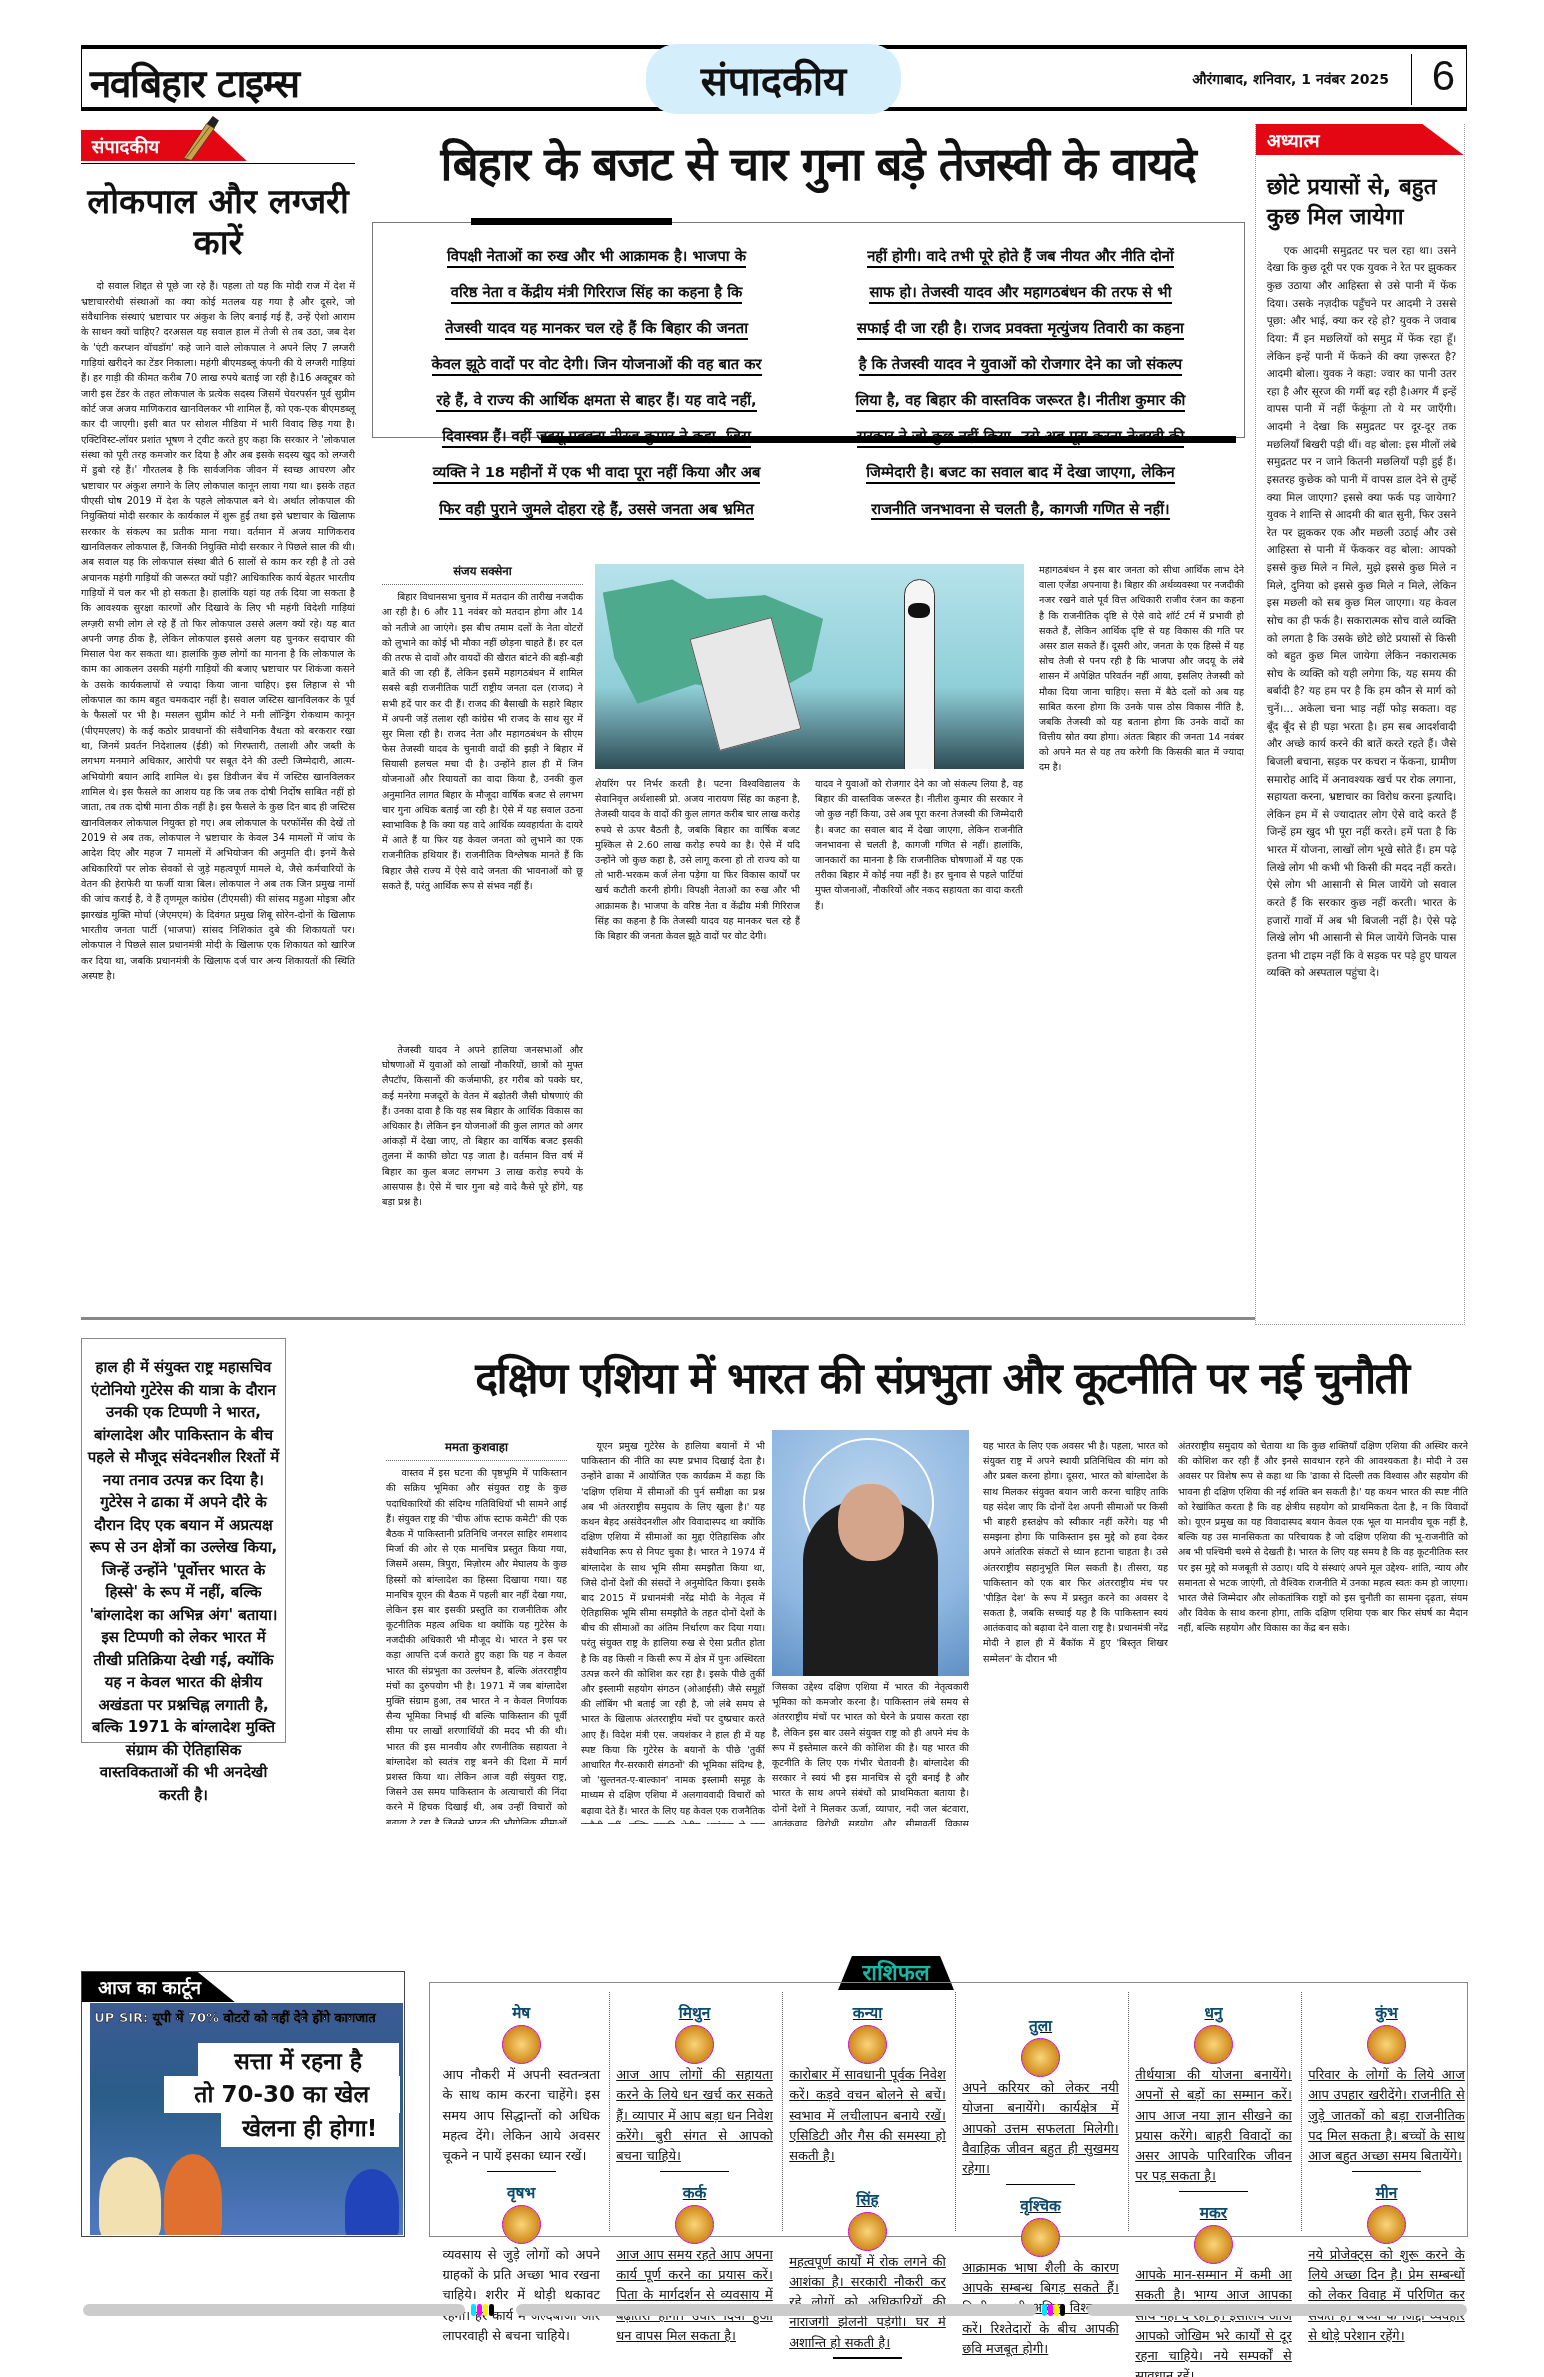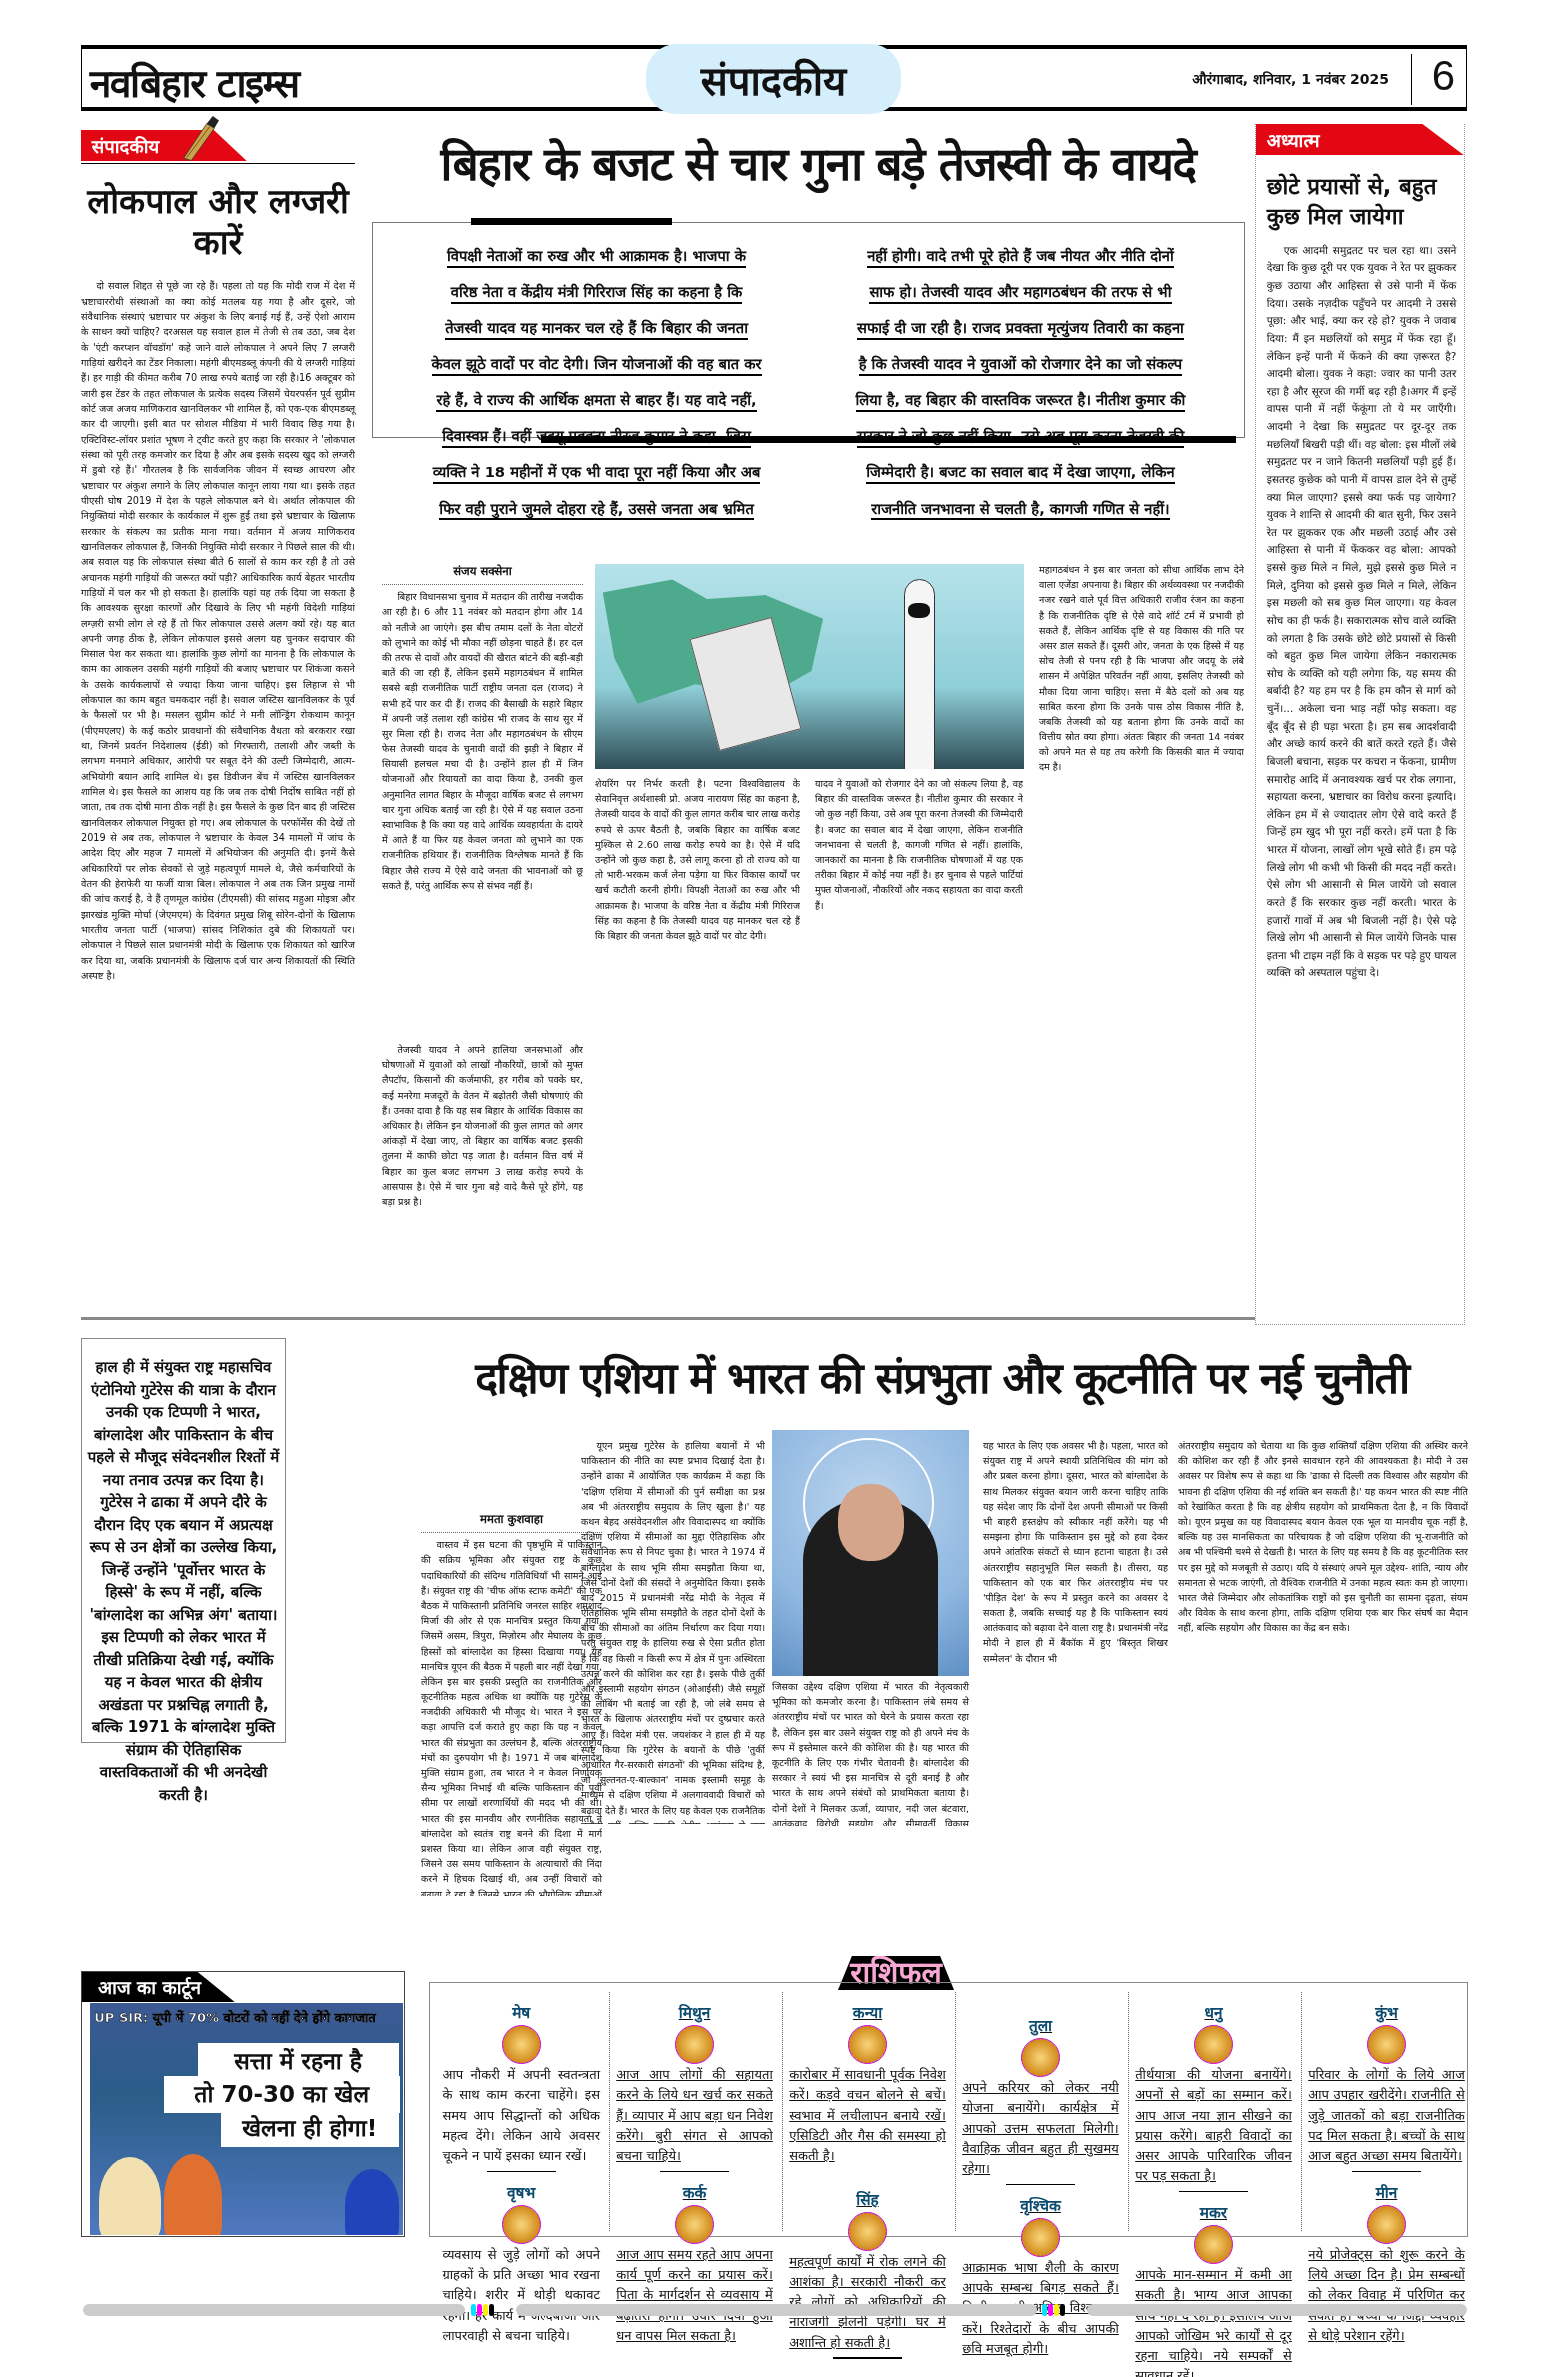--- a/index.html
+++ b/index.html
@@ -65,21 +65,21 @@
 
   
   .cartoon-wrap { position: absolute; left: 81px; top: 1971px; width: 324px; height: 266px; border: 1.5px solid #444; border-top: 1.5px solid #444; }
   .cartoon-img { position: absolute; left: 7.7px; top: 31px; width: 313px; height: 232px; background: linear-gradient(180deg, #3c5a95 0%, #2a5d88 40%, #5078c0 100%); overflow: hidden; }
   .cartoon-caption { position: absolute; left: 4.6px; top: 4.6px; font-size: 13px; font-weight: bold; color: #fff; -webkit-text-stroke: 0.5px #000; }
   .speech { position: absolute; background: #fff; font-weight: bold; font-size: 23px; line-height: 1.35; padding: 3.1px 7.7px; text-align: center; }
   .cartoon-figure { position: absolute; border-radius: 50% 50% 20% 20%; }
 
   
   .rashi-wrap { position: absolute; left: 429px; top: 1982px; width: 1039px; height: 255px; border: 1.5px solid #888; }
-  .rashi-title { position: absolute; left: 838px; top: 1956px; width: 116px; height: 34px; background: #000; color: #f9a8d4; font-size: 30px; font-weight: bold; text-align: center; clip-path: polygon(12% 0, 88% 0, 100% 100%, 0 100%); line-height: 34px; }
+  .rashi-title { position: absolute; left: 838px; top: 1956px; width: 116px; height: 34px; background: #000; color: #14b8a6; font-size: 22px; font-weight: bold; text-align: center; clip-path: polygon(12% 0, 88% 0, 100% 100%, 0 100%); line-height: 34px; }
   .rashi-col { position: absolute; top: 9.3px; width: 170px; height: 239px; }
   .rashi-col + .rashi-col { border-left: 0.8px dotted #666; text-decoration: underline; }
   .rashi-item { text-align: center; padding: 0 6.2px; }
   .rashi-name { color: #0c4a6e; font-weight: bold; font-size: 15.4px; margin-top: 10px; }
   .rashi-icon { width: 39px; height: 39px; border-radius: 50%; margin: 1.5px auto; border: 1.5px solid #c0c; background: radial-gradient(circle, #f9d57a 0%, #d08a1a 70%, #fff 72%); }
   .rashi-text { font-size: 13px; line-height: 1.55; text-align: justify; }
   .rashi-rule { width: 69px; height: 1.5px; background: #000; margin: 4.6px auto; }
 
   
   .footer-bar { position: absolute; top: 2304px; height: 12.4px; background: #ccc; border-radius: 6.2px; }
@@ -157,21 +157,21 @@
   <div class="headline-right">छोटे प्रयासों से, बहुत कुछ मिल जायेगा</div>
   <p class="body-right">एक आदमी समुद्रतट पर चल रहा था। उसने देखा कि कुछ दूरी पर एक युवक ने रेत पर झुककर कुछ उठाया और आहिस्ता से उसे पानी में फेंक दिया। उसके नज़दीक पहुँचने पर आदमी ने उससे पूछा: और भाई, क्या कर रहे हो? युवक ने जवाब दिया: मैं इन मछलियों को समुद्र में फेंक रहा हूँ। लेकिन इन्हें पानी में फेंकने की क्या ज़रूरत है? आदमी बोला। युवक ने कहा: ज्वार का पानी उतर रहा है और सूरज की गर्मी बढ़ रही है।अगर मैं इन्हें वापस पानी में नहीं फेंकूंगा तो ये मर जाएँगी। आदमी ने देखा कि समुद्रतट पर दूर-दूर तक मछलियाँ बिखरी पड़ी थीं। वह बोला: इस मीलों लंबे समुद्रतट पर न जाने कितनी मछलियाँ पड़ी हुई हैं। इसतरह कुछेक को पानी में वापस डाल देने से तुम्हें क्या मिल जाएगा? इससे क्या फर्क पड़ जायेगा? युवक ने शान्ति से आदमी की बात सुनी, फिर उसने रेत पर झुककर एक और मछली उठाई और उसे आहिस्ता से पानी में फेंककर वह बोला: आपको इससे कुछ मिले न मिले, मुझे इससे कुछ मिले न मिले, दुनिया को इससे कुछ मिले न मिले, लेकिन इस मछली को सब कुछ मिल जाएगा। यह केवल सोच का ही फर्क है। सकारात्मक सोच वाले व्यक्ति को लगता है कि उसके छोटे छोटे प्रयासों से किसी को बहुत कुछ मिल जायेगा लेकिन नकारात्मक सोच के व्यक्ति को यही लगेगा कि, यह समय की बर्बादी है? यह हम पर है कि हम कौन से मार्ग को चुनें।... अकेला चना भाड़ नहीं फोड़ सकता। वह बूँद बूँद से ही घड़ा भरता है। हम सब आदर्शवादी और अच्छे कार्य करने की बातें करते रहते हैं। जैसे बिजली बचाना, सड़क पर कचरा न फेंकना, ग्रामीण समारोह आदि में अनावश्यक खर्च पर रोक लगाना, सहायता करना, भ्रष्टाचार का विरोध करना इत्यादि। लेकिन हम में से ज्यादातर लोग ऐसे वादे करते हैं जिन्हें हम खुद भी पूरा नहीं करते। हमें पता है कि भारत में योजना, लाखों लोग भूखे सोते हैं। हम पढ़े लिखे लोग भी कभी भी किसी की मदद नहीं करते। ऐसे लोग भी आसानी से मिल जायेंगे जो सवाल करते हैं कि सरकार कुछ नहीं करती। भारत के हजारों गावों में अब भी बिजली नहीं है। ऐसे पढ़े लिखे लोग भी आसानी से मिल जायेंगे जिनके पास इतना भी टाइम नहीं कि वे सड़क पर पड़े हुए घायल व्यक्ति को अस्पताल पहुंचा दे।</p>
 </div>
 
 <div class="divider-gray"></div>
 <div class="pull-box">
   <p class="pull-text">हाल ही में संयुक्त राष्ट्र महासचिव एंटोनियो गुटेरेस की यात्रा के दौरान उनकी एक टिप्पणी ने भारत, बांग्लादेश और पाकिस्तान के बीच पहले से मौजूद संवेदनशील रिश्तों में नया तनाव उत्पन्न कर दिया है। गुटेरेस ने ढाका में अपने दौरे के दौरान दिए एक बयान में अप्रत्यक्ष रूप से उन क्षेत्रों का उल्लेख किया, जिन्हें उन्होंने 'पूर्वोत्तर भारत के हिस्से' के रूप में नहीं, बल्कि 'बांग्लादेश का अभिन्न अंग' बताया। इस टिप्पणी को लेकर भारत में तीखी प्रतिक्रिया देखी गई, क्योंकि यह न केवल भारत की क्षेत्रीय अखंडता पर प्रश्नचिह्न लगाती है, बल्कि 1971 के बांग्लादेश मुक्ति संग्राम की ऐतिहासिक वास्तविकताओं की भी अनदेखी करती है।</p>
 </div>
 <div class="second-head">दक्षिण एशिया में भारत की संप्रभुता और कूटनीति पर नई चुनौती</div>
 
-<div class="article-col" style="left:386px; top:1510px; width:181px; height:386px; overflow:hidden;margin-left:35px;">
+<div class="article-col" style="left:386px; top:1438px; width:181px; height:386px; overflow:hidden;">
   <div class="byline">ममता कुशवाहा</div>
   <p style="text-indent:15.4px;">वास्तव में इस घटना की पृष्ठभूमि में पाकिस्तान की सक्रिय भूमिका और संयुक्त राष्ट्र के कुछ पदाधिकारियों की संदिग्ध गतिविधियाँ भी सामने आई हैं। संयुक्त राष्ट्र की 'चीफ ऑफ स्टाफ कमेटी' की एक बैठक में पाकिस्तानी प्रतिनिधि जनरल साहिर शमशाद मिर्जा की ओर से एक मानचित्र प्रस्तुत किया गया, जिसमें असम, त्रिपुरा, मिज़ोरम और मेघालय के कुछ हिस्सों को बांग्लादेश का हिस्सा दिखाया गया। यह मानचित्र यूएन की बैठक में पहली बार नहीं देखा गया, लेकिन इस बार इसकी प्रस्तुति का राजनीतिक और कूटनीतिक महत्व अधिक था क्योंकि यह गुटेरेस के नजदीकी अधिकारी भी मौजूद थे। भारत ने इस पर कड़ा आपत्ति दर्ज कराते हुए कहा कि यह न केवल भारत की संप्रभुता का उल्लंघन है, बल्कि अंतरराष्ट्रीय मंचों का दुरुपयोग भी है। 1971 में जब बांग्लादेश मुक्ति संग्राम हुआ, तब भारत ने न केवल निर्णायक सैन्य भूमिका निभाई थी बल्कि पाकिस्तान की पूर्वी सीमा पर लाखों शरणार्थियों की मदद भी की थी। भारत की इस मानवीय और रणनीतिक सहायता ने बांग्लादेश को स्वतंत्र राष्ट्र बनने की दिशा में मार्ग प्रशस्त किया था। लेकिन आज वही संयुक्त राष्ट्र, जिसने उस समय पाकिस्तान के अत्याचारों की निंदा करने में हिचक दिखाई थी, अब उन्हीं विचारों को बढ़ावा दे रहा है जिनसे भारत की भौगोलिक सीमाओं पर प्रश्न उठते हैं।</p>
 </div>
 <div class="article-col" style="left:581px; top:1438px; width:184px; height:386px; overflow:hidden; text-indent:15.4px;">यूएन प्रमुख गुटेरेस के हालिया बयानों में भी पाकिस्तान की नीति का स्पष्ट प्रभाव दिखाई देता है। उन्होंने ढाका में आयोजित एक कार्यक्रम में कहा कि 'दक्षिण एशिया में सीमाओं की पुर्न समीक्षा का प्रश्न अब भी अंतरराष्ट्रीय समुदाय के लिए खुला है।' यह कथन बेहद असंवेदनशील और विवादास्पद था क्योंकि दक्षिण एशिया में सीमाओं का मुद्दा ऐतिहासिक और संवैधानिक रूप से निपट चुका है। भारत ने 1974 में बांग्लादेश के साथ भूमि सीमा समझौता किया था, जिसे दोनों देशों की संसदों ने अनुमोदित किया। इसके बाद 2015 में प्रधानमंत्री नरेंद्र मोदी के नेतृत्व में ऐतिहासिक भूमि सीमा समझौते के तहत दोनों देशों के बीच की सीमाओं का अंतिम निर्धारण कर दिया गया। परंतु संयुक्त राष्ट्र के हालिया रुख से ऐसा प्रतीत होता है कि वह किसी न किसी रूप में क्षेत्र में पुनः अस्थिरता उत्पन्न करने की कोशिश कर रहा है। इसके पीछे तुर्की और इस्लामी सहयोग संगठन (ओआईसी) जैसे समूहों की लॉबिंग भी बताई जा रही है, जो लंबे समय से भारत के खिलाफ अंतरराष्ट्रीय मंचों पर दुष्प्रचार करते आए हैं। विदेश मंत्री एस. जयशंकर ने हाल ही में यह स्पष्ट किया कि गुटेरेस के बयानों के पीछे 'तुर्की आधारित गैर-सरकारी संगठनों' की भूमिका संदिग्ध है, जो 'सुल्तनत-ए-बाल्कान' नामक इस्लामी समूह के माध्यम से दक्षिण एशिया में अलगाववादी विचारों को बढ़ावा देते हैं। भारत के लिए यह केवल एक राजनैतिक चुनौती नहीं, बल्कि उसकी क्षेत्रीय अखंडता से जुड़ा गंभीर प्रश्न है। भारत की पूर्वोत्तर सीमाएँ पहले</div>
 <div class="img-un">
   <div class="un-logo"></div>
   <div class="un-person"></div>
   <div class="un-face"></div>
 </div>
 <div class="article-col" style="left:772px; top:1679px; width:197px; height:147px; overflow:hidden;">जिसका उद्देश्य दक्षिण एशिया में भारत की नेतृत्वकारी भूमिका को कमजोर करना है। पाकिस्तान लंबे समय से अंतरराष्ट्रीय मंचों पर भारत को घेरने के प्रयास करता रहा है, लेकिन इस बार उसने संयुक्त राष्ट्र को ही अपने मंच के रूप में इस्तेमाल करने की कोशिश की है। यह भारत की कूटनीति के लिए एक गंभीर चेतावनी है। बांग्लादेश की सरकार ने स्वयं भी इस मानचित्र से दूरी बनाई है और भारत के साथ अपने संबंधों को प्राथमिकता बताया है। दोनों देशों ने मिलकर ऊर्जा, व्यापार, नदी जल बंटवारा, आतंकवाद विरोधी सहयोग और सीमावर्ती विकास परियोजनाओं में उल्लेखनीय प्रगति हुई है। दोनों देशों ने मिलकर यह साबित किया है कि परस्पर सहयोग के आधार पर क्षेत्रीय स्थिरता हासिल की जा सकती है। ऐसे में यूएन प्रमुख के वक्तव्य को केवल 'कूटनीतिक भूल' नहीं कहा जा सकता। इसके पीछे एक व्यापक रणनीतिक सोच दिखाई देती है,</div>

